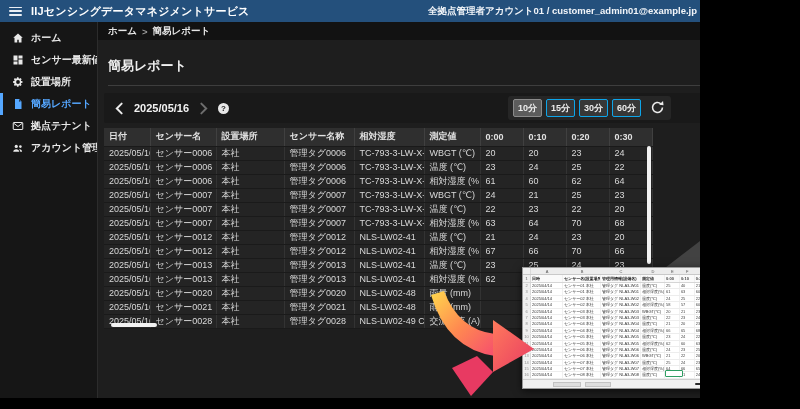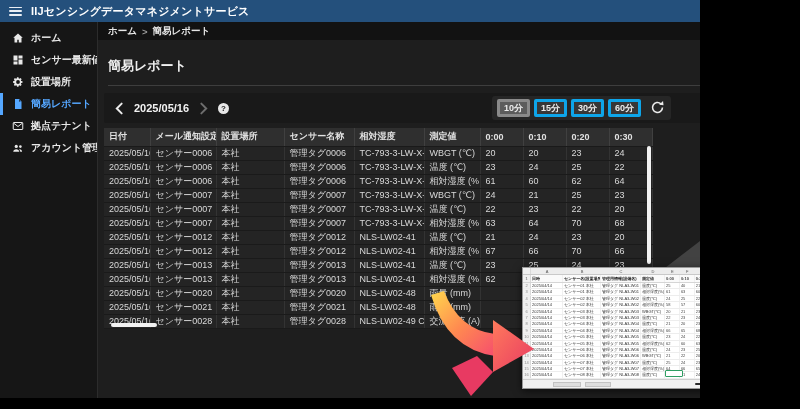--- a/index.html
+++ b/index.html
@@ -37,21 +37,21 @@
   .page-title{position:absolute;left:9px;top:17px;margin:0;color:#f0f0f0;font-size:13px;font-weight:bold;}
   .rule{position:absolute;left:9px;right:9px;top:45px;border-top:1px solid #3e3e3e;}
 
   .toolbar{position:absolute;left:5px;right:6px;top:53px;height:30px;background:#191919;border-radius:2px;}
   .date-nav{position:absolute;left:9px;top:0;height:30px;display:flex;align-items:center;gap:8px;}
   .nav-btn{width:13px;height:13px;display:flex;cursor:pointer;}
   .nav-btn svg{width:13px;height:13px;}
   .date-label{color:#f2f2f2;font-size:11px;font-weight:bold;}
   .help{width:11px;height:11px;border-radius:50%;background:#e8e8e8;color:#1a1a1a;font-size:8px;font-weight:bold;display:flex;align-items:center;justify-content:center;cursor:pointer;}
   .interval-group{position:absolute;right:50px;top:3px;height:24px;background:#262626;border-radius:3px;display:flex;align-items:center;padding:0 5px;}
-  .ibtn{min-width:28px;height:18px;margin-left:4px;background:#373737;border:3px solid #0ea5e9;border-radius:2px;color:#ececec;font-size:9px;font-weight:bold;display:flex;align-items:center;justify-content:center;cursor:pointer;padding:0 4px;}
+  .ibtn{min-width:28px;height:18px;margin-left:4px;background:#373737;border:1px solid #0ea5e9;border-radius:2px;color:#ececec;font-size:9px;font-weight:bold;display:flex;align-items:center;justify-content:center;cursor:pointer;padding:0 4px;}
   .ibtn:first-child{margin-left:0;}
   .ibtn.selected{background:#5c5c5c;border-color:#8a8a8a;}
   .refresh{width:16px;height:16px;margin-left:9px;display:flex;cursor:pointer;}
   .refresh svg{width:15px;height:15px;}
 
   table.report{position:absolute;left:5px;top:88px;width:548px;border-collapse:collapse;table-layout:fixed;}
   table.report th{background:#2f2f2f;color:#e2e2e2;font-size:9px;font-weight:bold;text-align:left;height:18px;padding:0 5px;border-right:1px solid #404040;border-bottom:1px solid #1a1a1a;white-space:nowrap;overflow:hidden;}
   table.report td{background:#242424;color:#d9d9d9;font-size:9px;height:14px;padding:0 5px;border-right:1px solid #333;border-bottom:1px solid #1a1a1a;white-space:nowrap;overflow:hidden;}
   .vthumb{position:absolute;left:548px;top:106px;width:4px;height:118px;background:#f2f2f2;border-radius:2px;cursor:pointer;}
   .hthumb{position:absolute;left:12px;top:283px;width:46px;height:4px;background:#f2f2f2;border-radius:2px;cursor:pointer;}
@@ -86,20 +86,24 @@
   <div class="app">
 
     <header class="topbar">
       <div class="tb-left">
         <div class="hamburger">
             <span></span>
             <span></span>
             <span></span>
           </div>
         <div class="app-title">IIJセンシングデータマネジメントサービス</div>
+      </div>
+      <div class="tb-right">
+        <div class="account-text">全拠点管理者アカウント01 / customer_admin01@example.jp</div>
+        <div class="avatar"></div>
       </div>
     </header>
 
     <div class="subbar">
       <div class="breadcrumb">
         <span>ホーム</span>
         <span class="sep">&gt;</span>
         <span>簡易レポート</span>
       </div>
     </div>
@@ -200,21 +204,21 @@
             <col style="width: 70px;">
             <col style="width: 56px;">
             <col style="width: 43px;">
             <col style="width: 43px;">
             <col style="width: 43px;">
             <col style="width: 43px;">
           </colgroup>
         <thead>
             <tr id="thead-row">
               <th>日付</th>
-              <th>メール通知設定</th>
+              <th>センサー名</th>
               <th>設置場所</th>
               <th>センサー名称</th>
               <th>相対湿度</th>
               <th>測定値</th>
               <th>0:00</th>
               <th>0:10</th>
               <th>0:20</th>
               <th>0:30</th>
             </tr>
           </thead>

